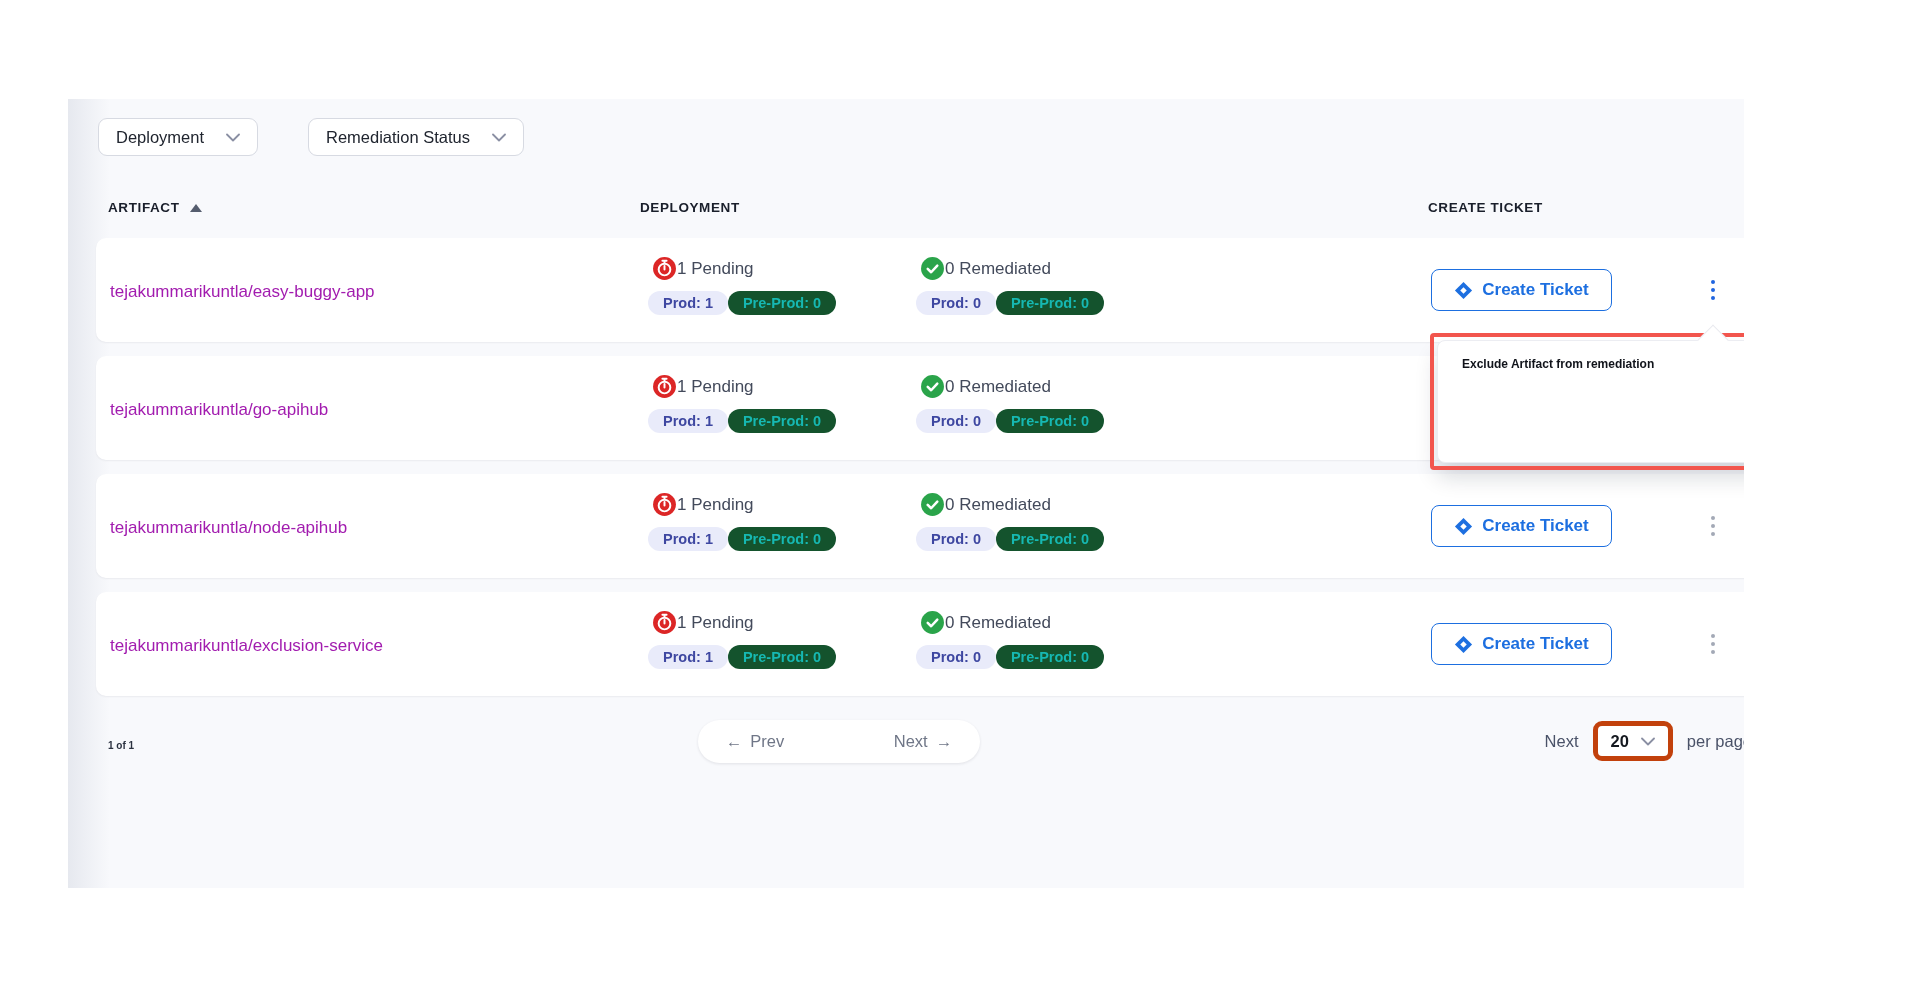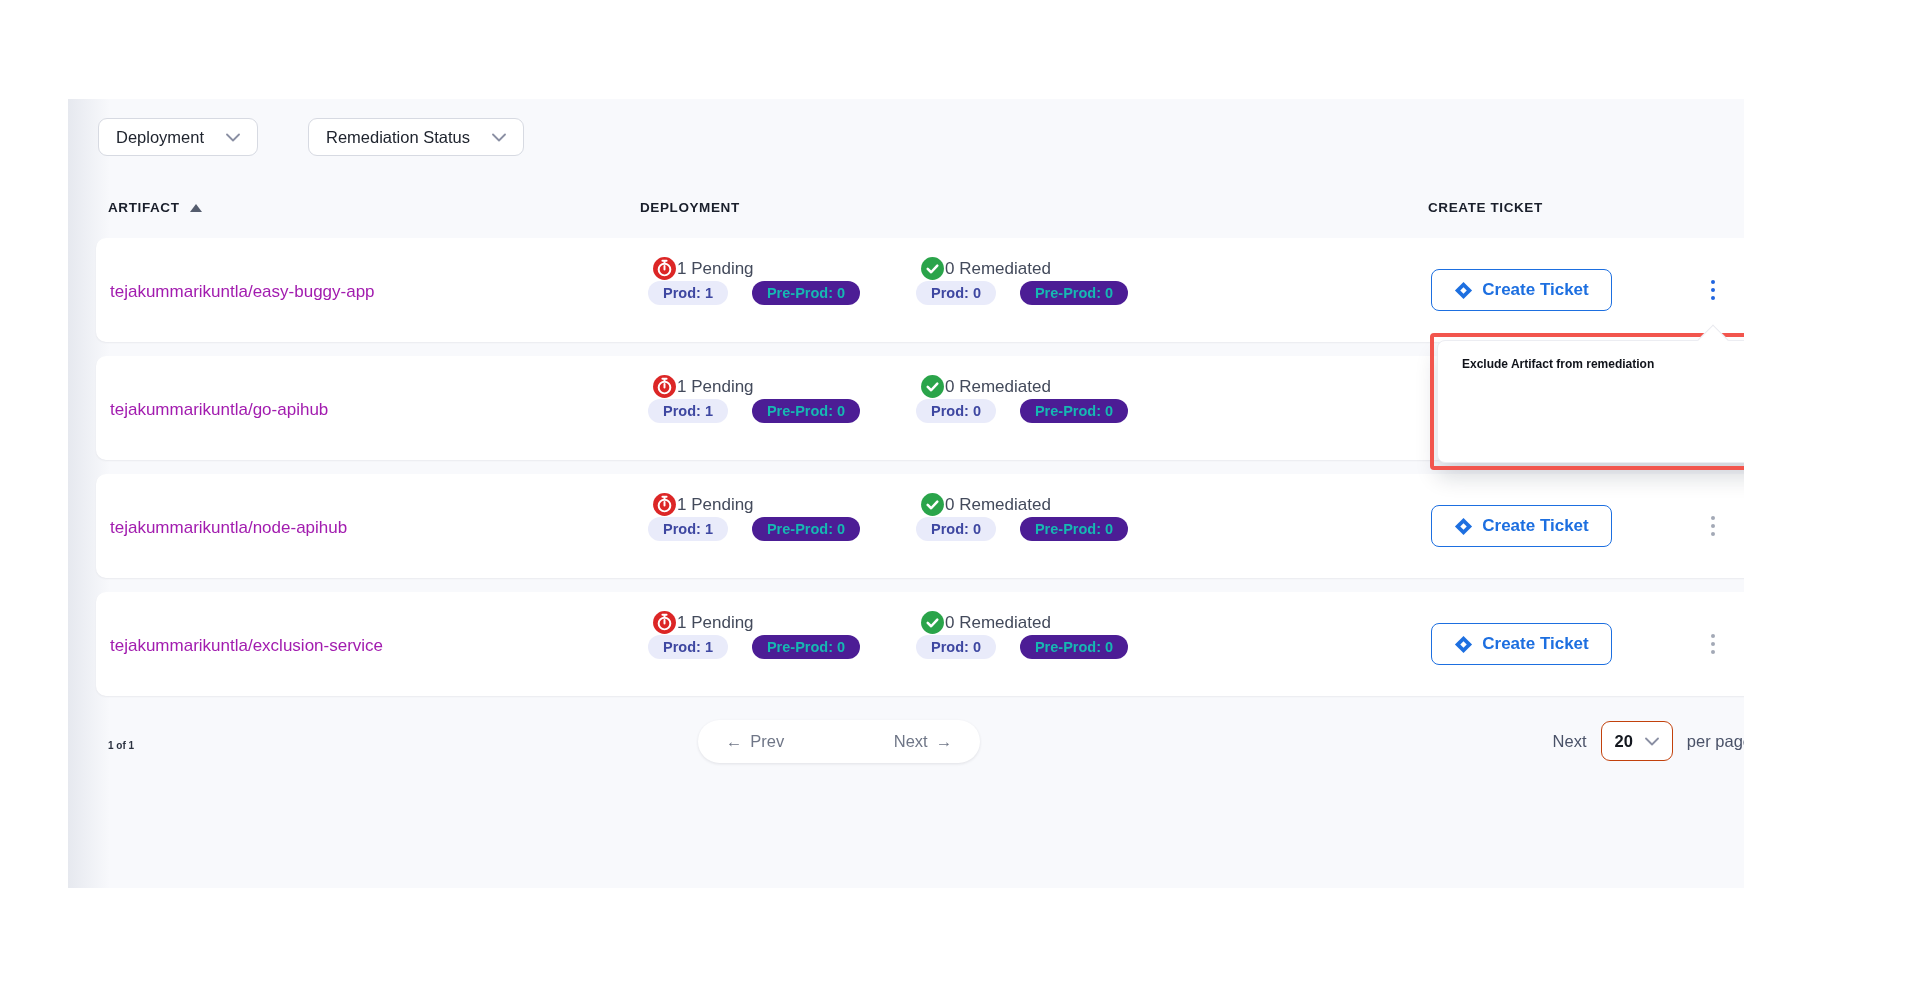--- a/index.html
+++ b/index.html
@@ -33,45 +33,45 @@
   .row { position:absolute; left:28px; width:1680px; height:104px; background:#fff;
          border-radius:10px; box-shadow:0 1px 2px rgba(16,24,40,.06); }
   .r0 { top:139px; } .r1 { top:257px; } .r2 { top:375px; } .r3 { top:493px; }
   .artifact-link { position:absolute; left:14px; top:44px; font-size:17px; font-weight:500;
                    color:#a21caf; text-decoration:none; cursor:pointer; }
   .status-group { position:absolute; top:18px; }
   .sg-pending { left:556px; }
   .sg-remediated { left:824px; }
   .status-line { display:flex; align-items:center; gap:0; font-size:17px; color:#434a5b; }
   .status-ico { width:25px; height:25px; flex:0 0 auto; }
-  .badges { display:flex; gap:24px; margin-left:-4px; }
+  .badges { display:flex; gap:0; margin-top:10px; margin-left:-4px; }
   .badge { display:inline-flex; align-items:center; padding:4px 15px; border-radius:999px;
            font-size:14.5px; font-weight:700; white-space:nowrap; }
   .badge.prod    { background:#e9ebfa; color:#3e47a1; }
-  .badge.preprod { background:#4c1d95; color:#16b8b2; }
+  .badge.preprod { background:#14532d; color:#16b8b2; }
 
   .btn-create { position:absolute; left:1335px; top:31px; width:181px; height:42px;
                 background:#fff; border:1.5px solid #1d6fe0; border-radius:8px; color:#1d6fe0;
                 font-family:"Liberation Sans",sans-serif; font-size:17px; font-weight:700;
                 display:flex; align-items:center; justify-content:center; gap:9px; cursor:pointer; }
   .kebab { position:absolute; left:1603px; top:31px; width:28px; height:42px; background:none; border:none;
            display:flex; flex-direction:column; align-items:center; justify-content:center; gap:3.5px; cursor:pointer; }
   .kebab i { width:4.5px; height:4.5px; border-radius:50%; background:currentColor; display:block; }
   .kebab.blue { color:#2065e0; } .kebab.gray { color:#a3a9b6; }
 
   
   .pg-summary { position:absolute; left:40px; top:641px; font-size:10px; font-weight:700; color:#2b3240; }
   .pager { position:absolute; left:630px; top:621px; width:282px; height:43px; background:#fff;
            border-radius:22px; box-shadow:0 1px 3px rgba(16,24,40,.10); display:flex; overflow:hidden; }
   .pager button { font-family:"Liberation Sans",sans-serif; border:none; background:none; cursor:pointer; }
   .pg-prev,.pg-next { flex:1; font-size:16.5px; color:#6f7687; display:flex; align-items:center; justify-content:center; gap:8px; }
   .pg-page { width:54px; background:#1a94da; color:#fff; font-size:16px; font-weight:700; }
   .pg-size { position:absolute; right:47px; top:612px; height:60px; display:flex; align-items:center; gap:14px;
              font-size:16.5px; color:#4a5268; }
-  .size-select { height:40px; min-width:72px; padding:0 13px; background:#fff; border:1px solid #c2410c;
+  .size-select { height:40px; min-width:72px; padding:0 13px; background:#fff; border:5px solid #c2410c;
                  border-radius:9px; display:inline-flex; align-items:center; gap:12px; cursor:pointer;
                  font-family:"Liberation Sans",sans-serif; }
   .size-select b { font-size:16.5px; color:#14181f; }
 
   
   .annotation-box { position:absolute; left:1430px; top:333px; width:373px; height:137px;
                     border:4px solid #f2554d; border-radius:4px; z-index:30; pointer-events:none; }
   .popover { position:absolute; left:1437px; top:340px; width:359px; height:123px; background:#fff;
              border:1px solid #ecedf2; border-radius:8px; box-shadow:0 14px 22px rgba(15,23,42,.16);
              padding:16px 24px; z-index:29; }

